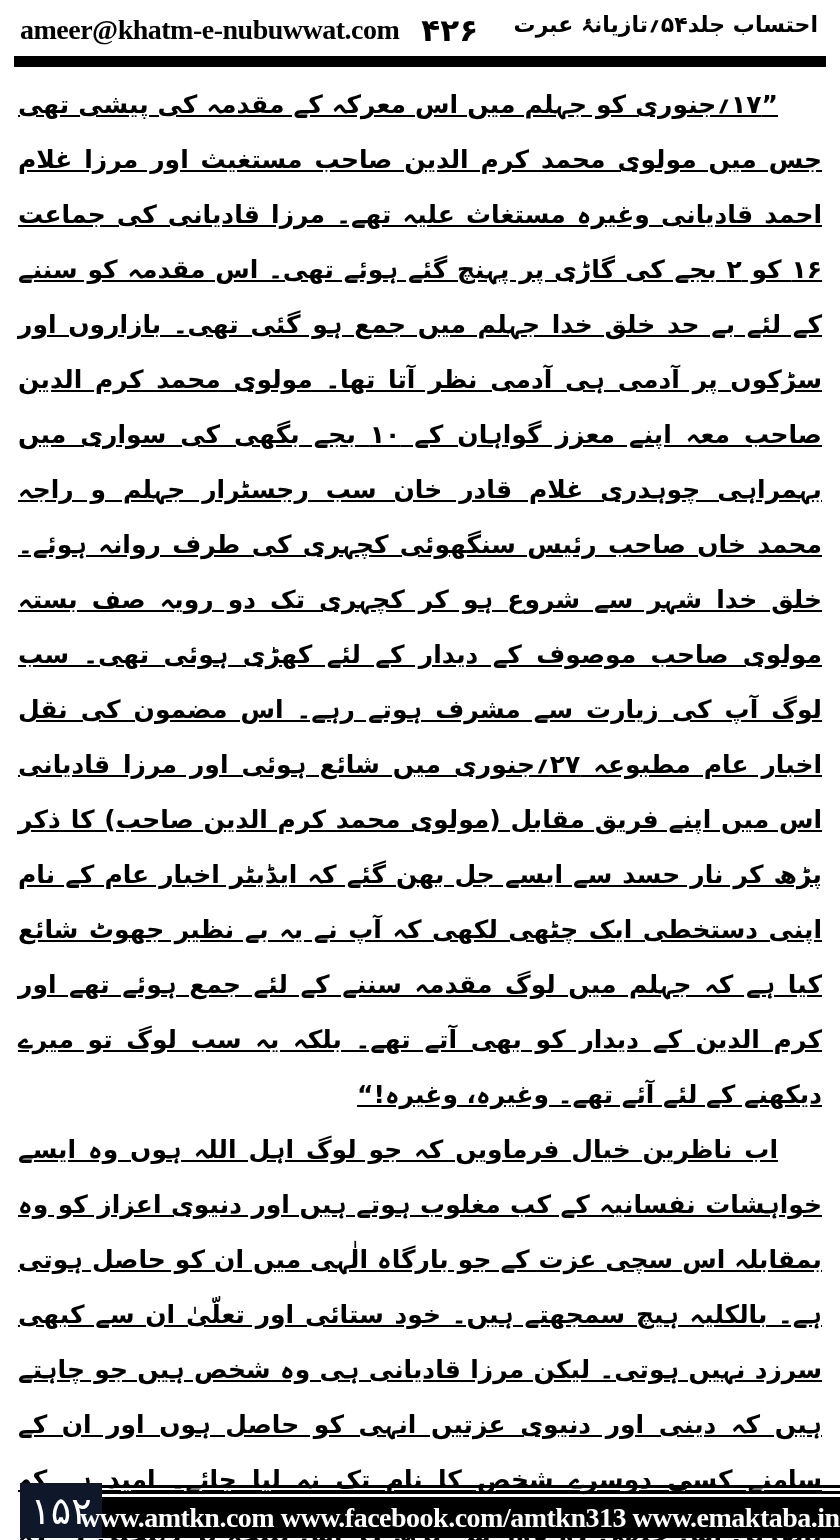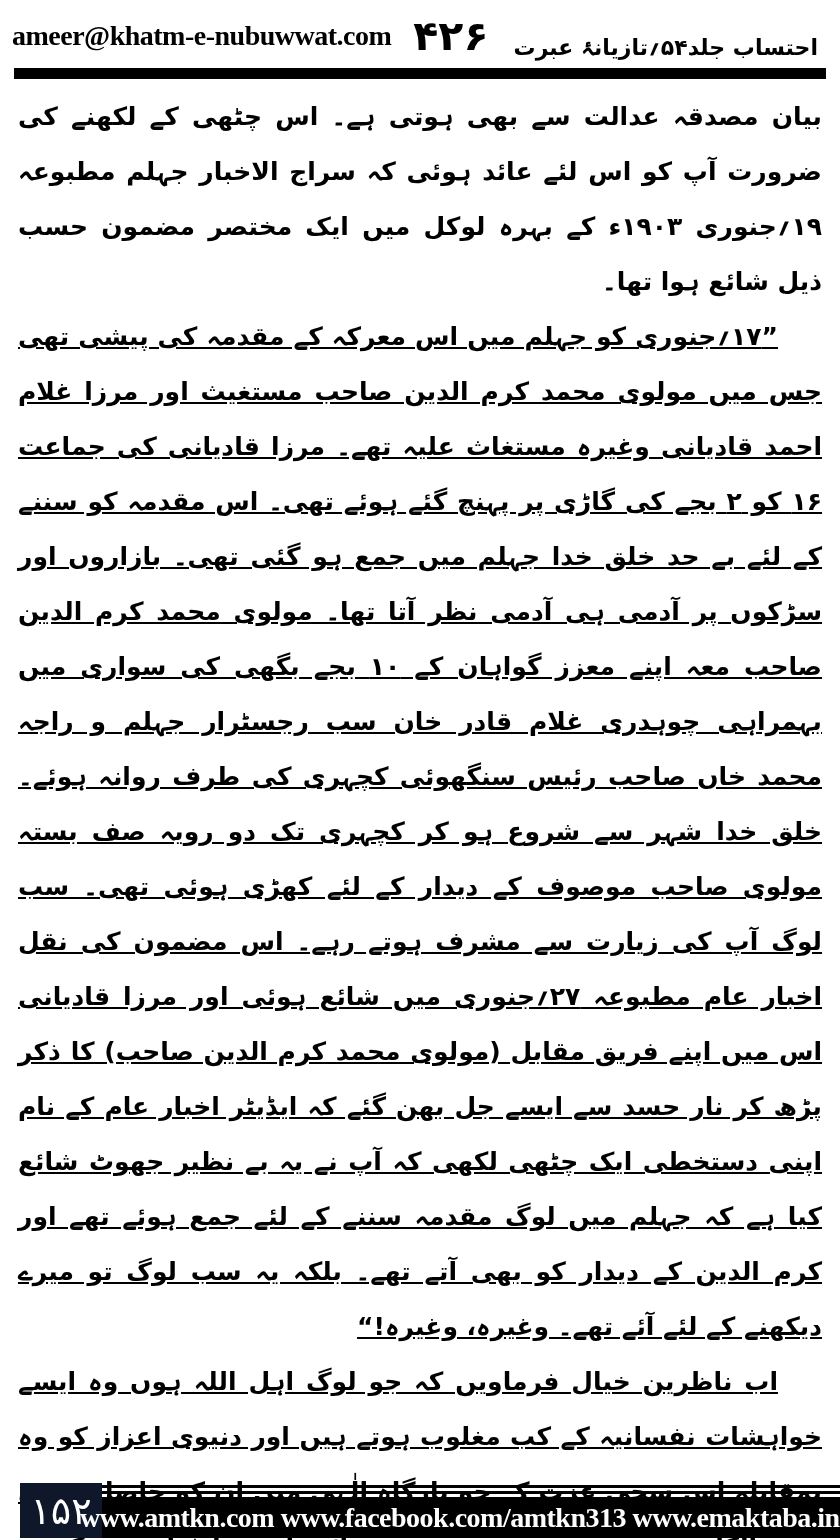--- a/index.html
+++ b/index.html
@@ -10,34 +10,34 @@
     background: #ffffff;
     position: relative;
     overflow: hidden;
     margin: 0 auto;
     color: #000;
   }
   
   .header {
     display: flex;
     justify-content: space-between;
-    align-items: flex-end;
-    padding: 12px 22px 4px 12px;
+    align-items: flex-start;
+    padding: 12px 22px 4px 20px;
   }
   .header-left { display: flex; align-items: center; gap: 22px; }
   .email {
     font-family: "Liberation Serif", serif;
     font-weight: bold;
     font-size: 28px;
     letter-spacing: -0.5px;
   }
   .top-num {
     font-family: "DejaVu Sans", sans-serif;
     font-weight: bold;
-    font-size: 41px;
+    font-size: 31px;
     direction: rtl;
   }
   .book-title {
     font-family: "DejaVu Sans", sans-serif;
     font-weight: bold;
     font-size: 22px;
     direction: rtl;
     text-align: right;
   }
   
@@ -112,21 +112,20 @@
     <div class="header-left">
       <span class="email">ameer@khatm-e-nubuwwat.com</span>
       <span class="top-num">۴۲۶</span>
     </div>
     <div class="book-title">احتساب جلد۵۴؍تازیانۂ عبرت</div>
   </div>
 
   <div class="rule"></div>
 
   <div class="body-text" lang="ur" dir="rtl">
-    <p class="para">بیان مصدقہ عدالت سے بھی ہوتی ہے۔ اس چٹھی کے لکھنے کی ضرورت آپ کو اس لئے عائد ہوئی کہ سراج الاخبار جہلم مطبوعہ ۱۹؍جنوری ۱۹۰۳ء کے بہرہ لوکل میں ایک مختصر مضمون حسب ذیل شائع ہوا تھا۔</p>
     <p class="para indent">”۱۷؍جنوری کو جہلم میں اس معرکہ کے مقدمہ کی پیشی تھی جس میں مولوی محمد کرم الدین صاحب مستغیث اور مرزا غلام احمد قادیانی وغیرہ مستغاث علیہ تھے۔ مرزا قادیانی کی جماعت ۱۶ کو ۲ بجے کی گاڑی پر پہنچ گئے ہوئے تھی۔ اس مقدمہ کو سننے کے لئے بے حد خلق خدا جہلم میں جمع ہو گئی تھی۔ بازاروں اور سڑکوں پر آدمی ہی آدمی نظر آتا تھا۔ مولوی محمد کرم الدین صاحب معہ اپنے معزز گواہان کے ۱۰ بجے بگھی کی سواری میں بہمراہی چوہدری غلام قادر خان سب رجسٹرار جہلم و راجہ محمد خاں صاحب رئیس سنگھوئی کچہری کی طرف روانہ ہوئے۔ خلق خدا شہر سے شروع ہو کر کچہری تک دو رویہ صف بستہ مولوی صاحب موصوف کے دیدار کے لئے کھڑی ہوئی تھی۔ سب لوگ آپ کی زیارت سے مشرف ہوتے رہے۔ اس مضمون کی نقل اخبار عام مطبوعہ ۲۷؍جنوری میں شائع ہوئی اور مرزا قادیانی اس میں اپنے فریق مقابل (مولوی محمد کرم الدین صاحب) کا ذکر پڑھ کر نار حسد سے ایسے جل بھن گئے کہ ایڈیٹر اخبار عام کے نام اپنی دستخطی ایک چٹھی لکھی کہ آپ نے یہ بے نظیر جھوٹ شائع کیا ہے کہ جہلم میں لوگ مقدمہ سننے کے لئے جمع ہوئے تھے اور کرم الدین کے دیدار کو بھی آتے تھے۔ بلکہ یہ سب لوگ تو میرے دیکھنے کے لئے آئے تھے۔ وغیرہ، وغیرہ!“</p>
     <p class="para indent">اب ناظرین خیال فرماویں کہ جو لوگ اہل اللہ ہوں وہ ایسے خواہشات نفسانیہ کے کب مغلوب ہوتے ہیں اور دنیوی اعزاز کو وہ بمقابلہ اس سچی عزت کے جو بارگاہ الٰہی میں ان کو حاصل ہوتی ہے۔ بالکلیہ ہیچ سمجھتے ہیں۔ خود ستائی اور تعلّیٰ ان سے کبھی سرزد نہیں ہوتی۔ لیکن مرزا قادیانی ہی وہ شخص ہیں جو چاہتے ہیں کہ دینی اور دنیوی عزتیں انہی کو حاصل ہوں اور ان کے سامنے کسی دوسرے شخص کا نام تک نہ لیا جائے۔ امید ہے کہ ناظرین اس چٹھی کو غور سے پڑھ کر اس نتیجہ پر پہنچیں گے کہ مرزا قادیانی کو روحانیت سے مس تک نہیں اور وہ نفسانیت کے زنجیر میں از سر تا پا جکڑے ہوئے ہیں۔</p>
   </div>
 
   <div class="footer">
     <div class="pagenum-box">۱۵۲</div>
     <div class="links-wrap">
       <div class="dline"></div>
       <div class="dline"></div>
       <div class="links-bar">www.amtkn.com  www.facebook.com/amtkn313  www.emaktaba.info</div>

